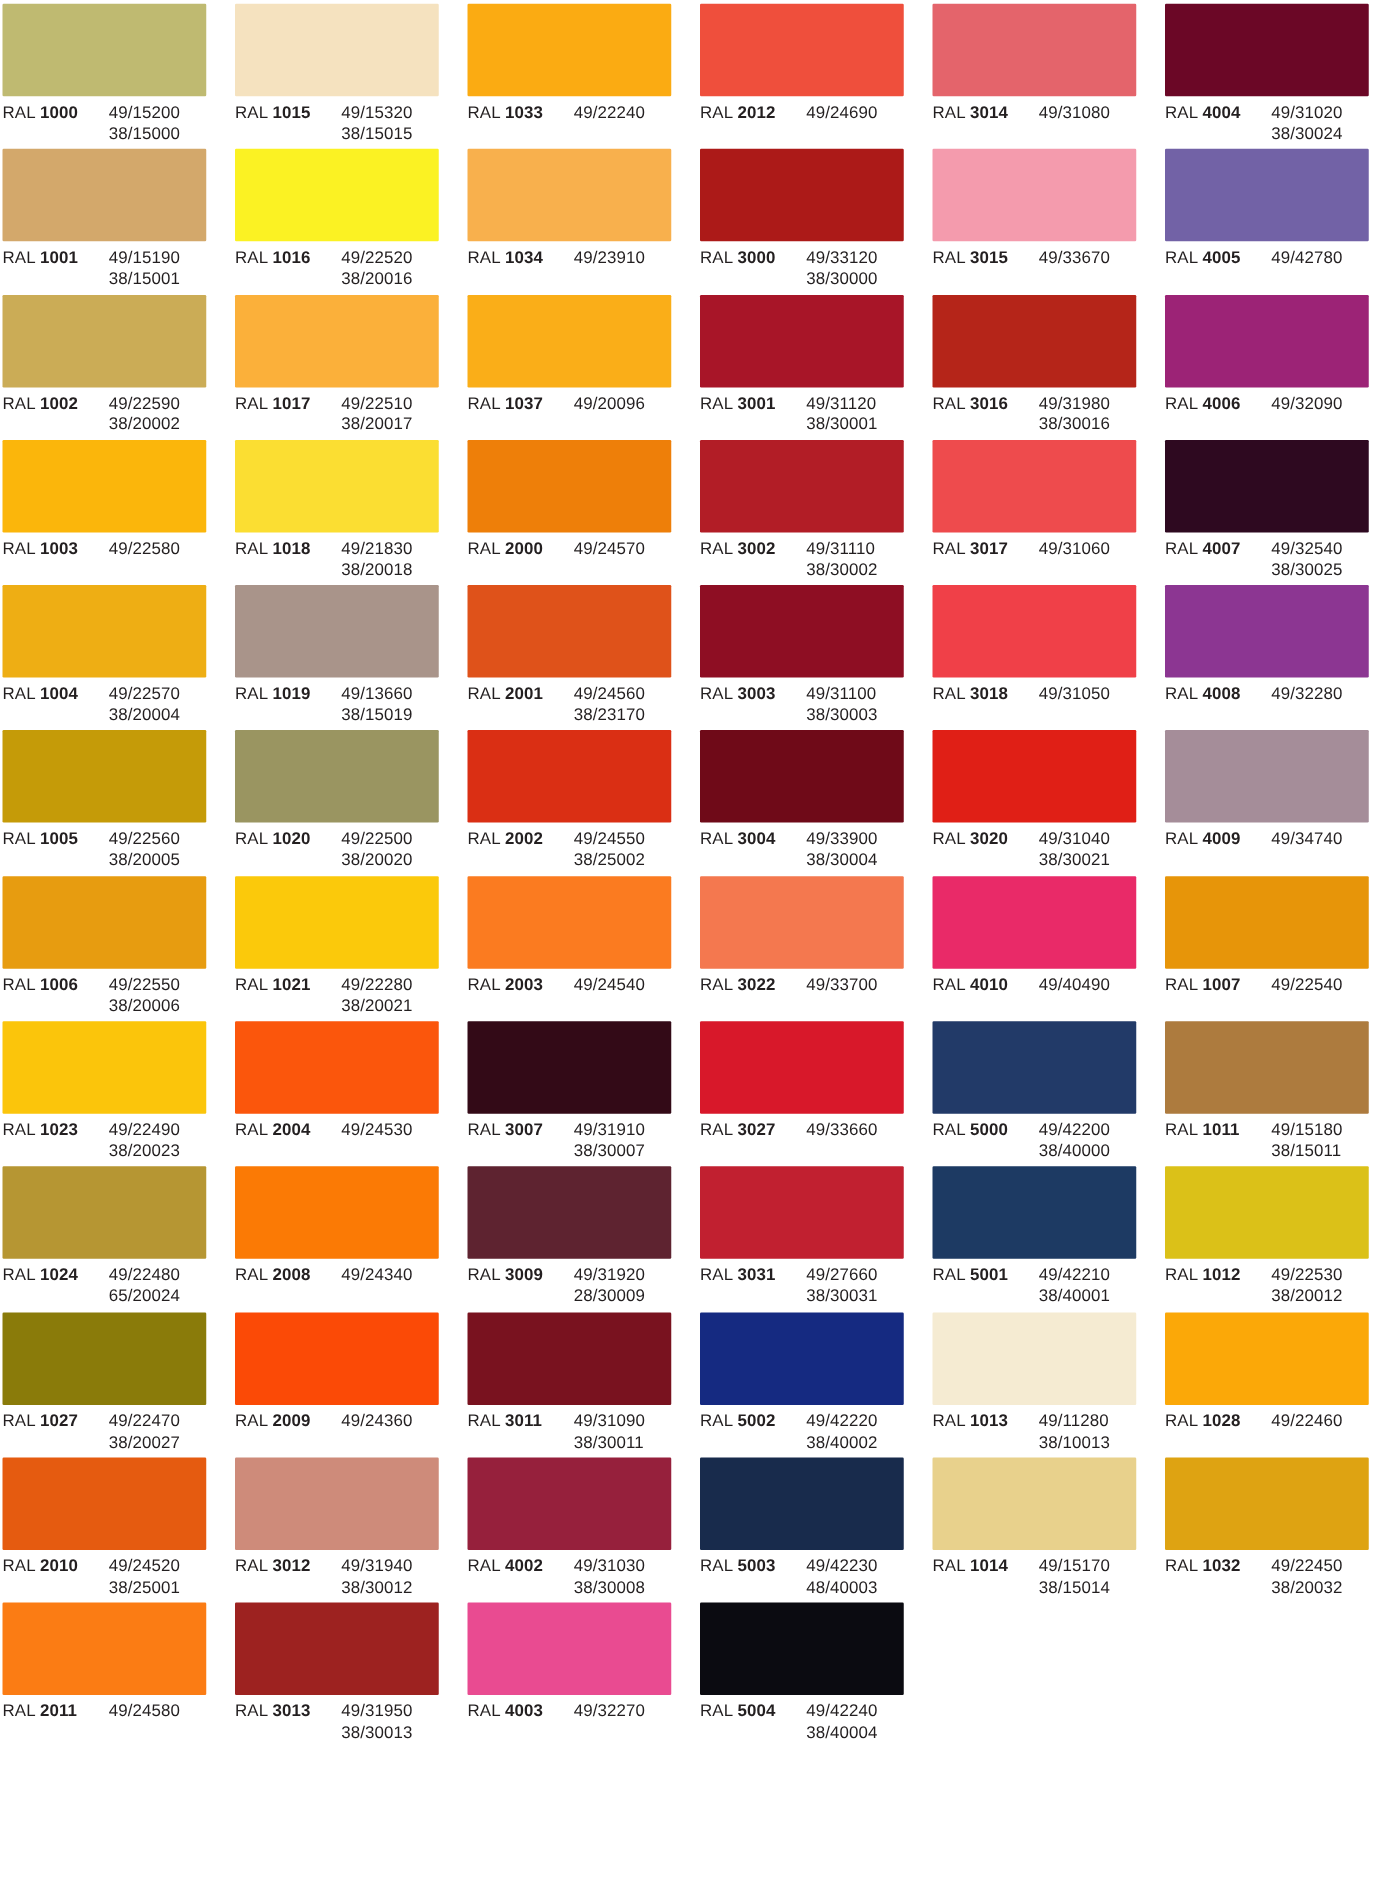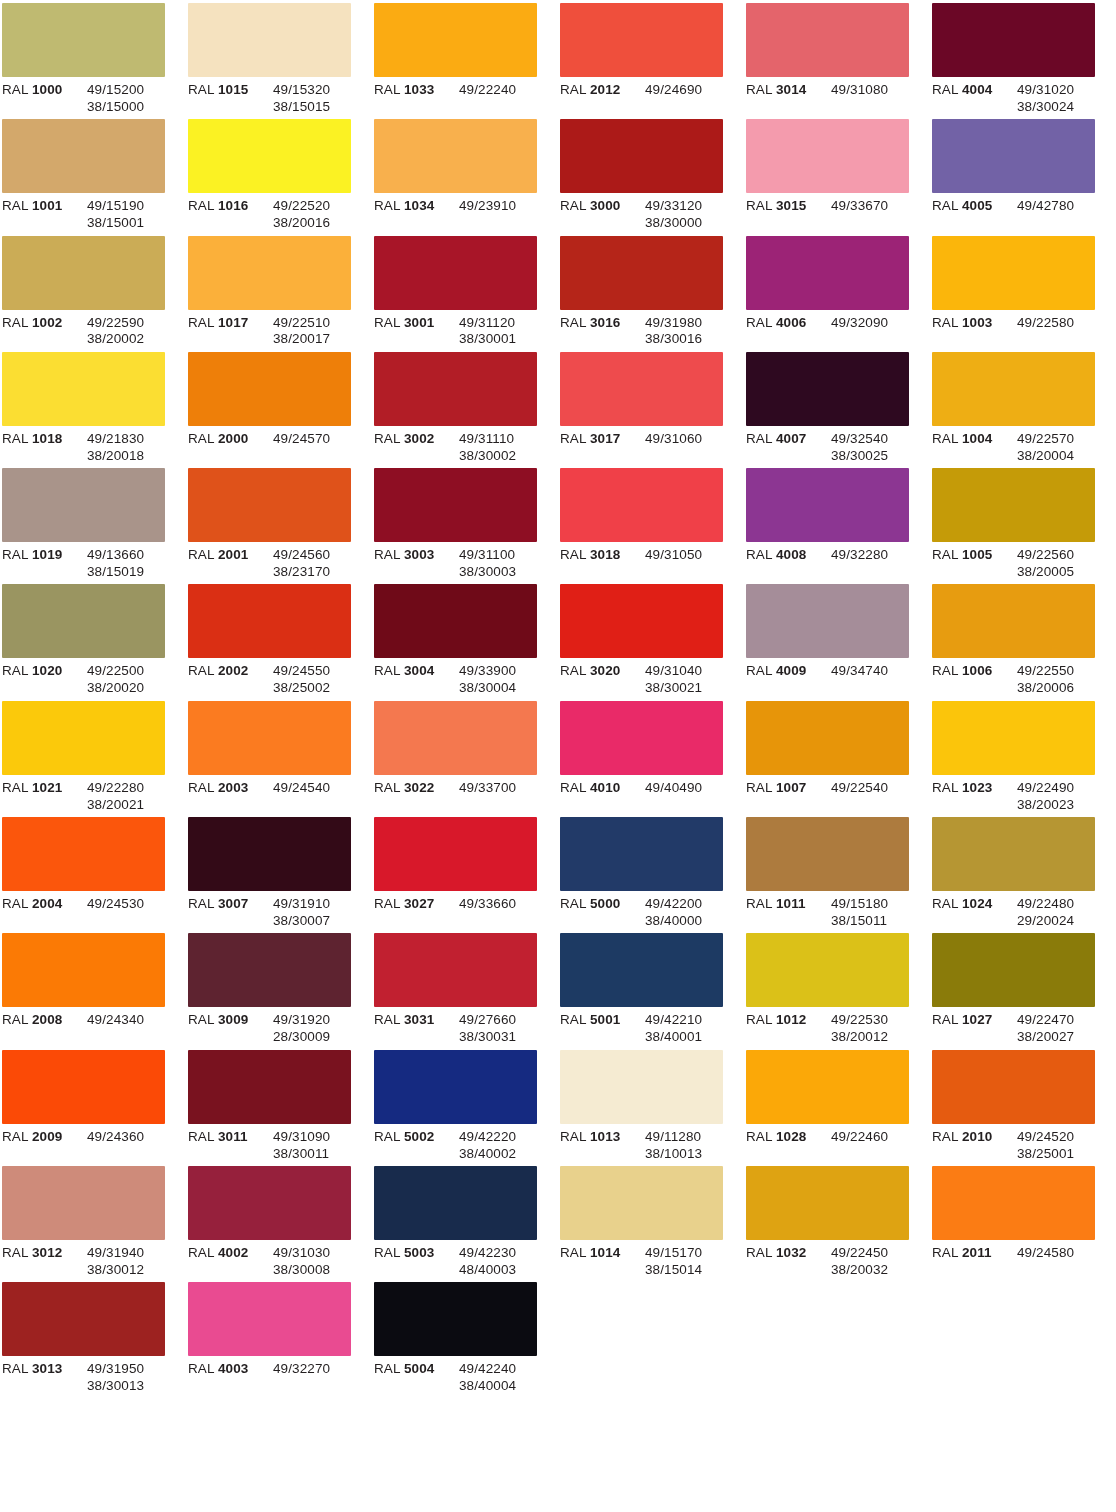--- a/index.html
+++ b/index.html
@@ -207,20 +207,29 @@
       <div class="swatch-chip" style="background-color: rgb(251, 176, 58);"></div>
       <div class="swatch-label">
         <div class="ral-name"><span class="ral-prefix">RAL </span><span class="ral-number">1017</span></div>
         <div class="ral-codes">
           <span class="code-line">49/22510</span>
           <span class="code-line-2">38/20017</span>
         </div>
       </div>
     </div>
     <div class="swatch-cell">
+      <div class="swatch-chip" style="background-color: rgb(250, 174, 24);"></div>
+      <div class="swatch-label">
+        <div class="ral-name"><span class="ral-prefix">RAL </span><span class="ral-number">1037</span></div>
+        <div class="ral-codes">
+          <span class="code-line">49/20096</span>
+        </div>
+      </div>
+    </div>
+    <div class="swatch-cell">
       <div class="swatch-chip" style="background-color: rgb(168, 21, 40);"></div>
       <div class="swatch-label">
         <div class="ral-name"><span class="ral-prefix">RAL </span><span class="ral-number">3001</span></div>
         <div class="ral-codes">
           <span class="code-line">49/31120</span>
           <span class="code-line-2">38/30001</span>
         </div>
       </div>
     </div>
     <div class="swatch-cell">
@@ -529,21 +538,21 @@
           <span class="code-line-2">38/15011</span>
         </div>
       </div>
     </div>
     <div class="swatch-cell">
       <div class="swatch-chip" style="background-color: rgb(182, 150, 51);"></div>
       <div class="swatch-label">
         <div class="ral-name"><span class="ral-prefix">RAL </span><span class="ral-number">1024</span></div>
         <div class="ral-codes">
           <span class="code-line">49/22480</span>
-          <span class="code-line-2">29/20024</span>
+          <span class="code-line-2">65/20024</span>
         </div>
       </div>
     </div>
     <div class="swatch-cell">
       <div class="swatch-chip" style="background-color: rgb(251, 122, 5);"></div>
       <div class="swatch-label">
         <div class="ral-name"><span class="ral-prefix">RAL </span><span class="ral-number">2008</span></div>
         <div class="ral-codes">
           <span class="code-line">49/24340</span>
         </div>

